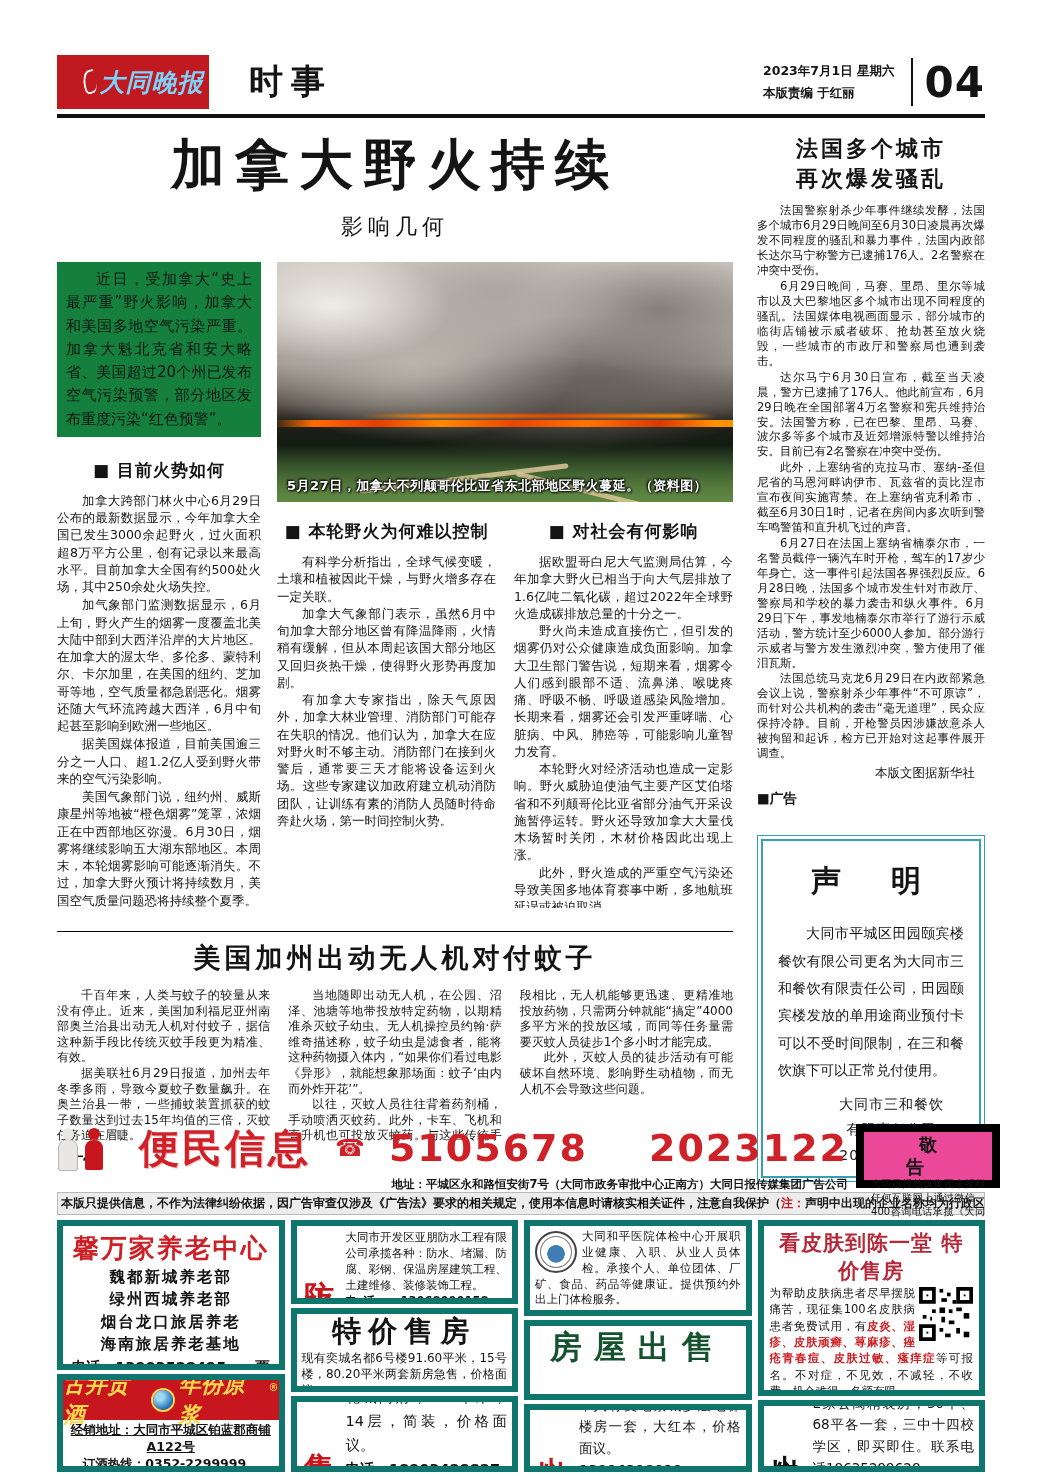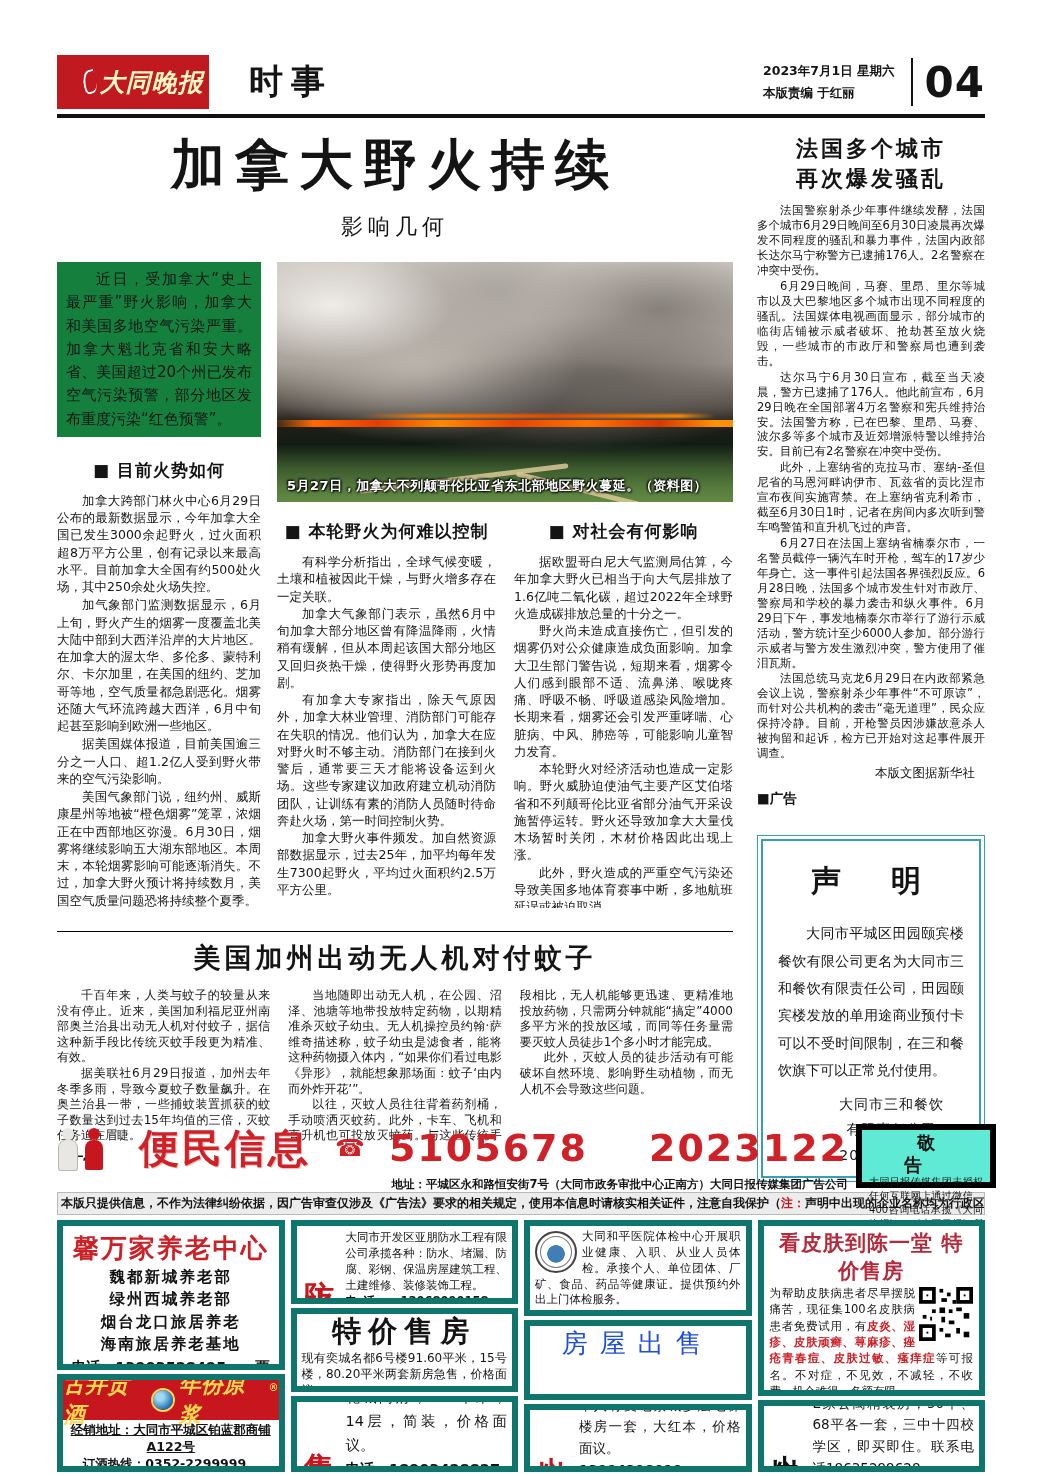--- a/index.html
+++ b/index.html
@@ -2,21 +2,21 @@
 <html lang="zh"><head>
 <meta charset="utf-8">
 <style>
   * { margin:0; padding:0; box-sizing:border-box; }
   html,body { width:1038px; height:1476px; background:#fff; color:#141414;
     font-family:"DejaVu Sans","Liberation Sans",sans-serif; }
   .page { position:relative; width:1038px; height:1476px; padding:56px 53px 12px 57px; overflow:hidden; }
 
   
   .hdr { display:flex; align-items:center; height:62px; border-bottom:4px solid #111; padding-bottom:6px; }
-  .masthead { width:152px; height:54px; background:#c01920; color:#fef9c3; display:flex; align-items:center;
+  .masthead { width:152px; height:54px; background:#c01920; color:#7dd3fc; display:flex; align-items:center;
     justify-content:center; gap:4px; font-weight:bold; font-style:italic; font-size:25px; letter-spacing:1px;padding-left:20px; }
   .flame { width:13px; height:24px; border:2.5px solid #fff; border-right:none; border-radius:90% 10% 60% 40%;
     transform:rotate(-14deg); }
   .hdr-section { font-size:34px; font-weight:900; margin-left:40px; letter-spacing:8px; }
   .hdr-sp { flex:1; }
   .hdr-date { font-size:12.5px; font-weight:bold; line-height:1.8; margin-right:16px;margin-left:10px; }
   .hdr-div { width:2px; height:48px; background:#111; margin-right:12px; }
   .hdr-page { font-size:42px; font-weight:900; letter-spacing:1px; }
 
   
@@ -87,21 +87,21 @@
   .figures { position:relative; width:58px; height:44px; flex:none; }
   .fig { position:absolute; bottom:0; width:18px; height:30px; border-radius:8px 8px 2px 2px; }
   .fig::before { content:""; position:absolute; top:-12px; left:3px; width:12px; height:12px; border-radius:50%; background:inherit; }
   .fig.white { left:2px; background:#e9e7e4; box-shadow:0 0 0 1px #b9b5b0; }
   .fig.red { left:28px; background:#c8161e; }
   .banner-title { font-size:40px; font-weight:900; color:#cf2128; letter-spacing:3px; white-space:nowrap;
     text-shadow:1px 1px 0 #f3b8b8; }
   .phone-badge { color:#cf2128; font-size:24px; line-height:1; }
   .banner-phones { font-size:38px; font-weight:900; color:#cf2128; letter-spacing:2px; white-space:nowrap; }
   .banner-addr { font-size:11.5px; font-weight:bold; text-align:right; margin-top:1px; }
-  .notice-box { width:240px; border:6px solid #000000; margin-left:8px; padding:2px 7px; background:#5eead4; }
+  .notice-box { width:240px; border:8px solid #000000; margin-left:8px; padding:2px 7px; background:#ec4899; }
   .notice-title { font-size:18px; font-weight:900; text-align:center; letter-spacing:26px; text-indent:26px; line-height:1.2; }
   .notice-body { font-size:10px; line-height:1.38; text-align:justify; }
 
   .disclaimer { margin-top:4px; background:#ececec; border:1px solid #b9b9b9; font-size:12px; font-weight:bold;
     padding:2px 3px; white-space:nowrap; overflow:hidden; }
   .disclaimer .red { color:#c8161e; }
 
   
   .ads { display:flex; gap:6px; margin-top:5px; height:252px; }
   .ad-col { flex:1; display:flex; flex-direction:column; gap:4px; min-width:0; }
@@ -136,21 +136,21 @@
   .special-body { font-size:12px; line-height:1.35; text-align:justify; margin-top:2px; }
   .sale1 { flex:1; }
   .sale1 .ad-text { font-size:14.5px; line-height:1.65; display:flex; flex-direction:column; justify-content:center; }
 
   .hospital { height:96px; padding:3px 5px; }
   .hosp-logo { float:left; width:42px; height:42px; border:2px solid #444; border-radius:50%; margin:2px 5px 2px 0;
     background:radial-gradient(circle at 50% 55%, #3f7fb5 0 30%, #fff 32%); box-shadow:inset 0 0 0 3px #fff, inset 0 0 0 4px #777; }
   .hospital .body { font-size:11.5px; line-height:1.38; text-align:justify; }
   .hospital .addr { font-size:11.5px; font-weight:bold; margin-top:1px; }
   .sale2 { height:80px; padding:2px 5px; text-align:center; }
-  .sale2-title { color:#1d4ed8; font-size:26px; font-weight:400; letter-spacing:12px; line-height:1.2; }
+  .sale2-title { color:#14532d; font-size:32px; font-weight:700; letter-spacing:12px; line-height:1.2; }
   .sale2-body { font-size:12px; line-height:1.35; text-align:justify; text-indent:1em; }
   .sale3 { flex:1; }
   .sale3 .ad-text { font-size:13.5px; line-height:1.6; display:flex; flex-direction:column; justify-content:center; }
 
   .skin { height:176px; padding:3px 6px; }
   .skin-title { color:#b5293a; font-size:21px; font-weight:900; text-align:center; letter-spacing:1px; }
   .skin-body { font-size:11.5px; line-height:1.42; text-align:justify; }
   .skin-body .red { color:#cc2127; font-weight:bold; }
   .qr { float:right; width:54px; height:54px; margin:2px 0 2px 4px; }
   .skin-phone { font-size:12.5px; font-weight:bold; }
@@ -200,21 +200,20 @@
             <div class="trail t1"></div>
             <div class="trail t2"></div>
             <div class="photo-caption">5月27日，加拿大不列颠哥伦比亚省东北部地区野火蔓延。（资料图）</div>
           </div>
           <div class="subcols">
             <div class="subcol">
               <div class="sec-head">■ 本轮野火为何难以控制</div>
               <p class="para">有科学分析指出，全球气候变暖，土壤和植被因此干燥，与野火增多存在一定关联。</p>
               <p class="para">加拿大气象部门表示，虽然6月中旬加拿大部分地区曾有降温降雨，火情稍有缓解，但从本周起该国大部分地区又回归炎热干燥，使得野火形势再度加剧。</p>
               <p class="para">有加拿大专家指出，除天气原因外，加拿大林业管理、消防部门可能存在失职的情况。他们认为，加拿大在应对野火时不够主动。消防部门在接到火警后，通常要三天才能将设备运到火场。这些专家建议加政府建立机动消防团队，让训练有素的消防人员随时待命奔赴火场，第一时间控制火势。</p>
-              <p class="para">加拿大野火事件频发。加自然资源部数据显示，过去25年，加平均每年发生7300起野火，平均过火面积约2.5万平方公里。</p>
             </div>
             <div class="subcol">
               <div class="sec-head">■ 对社会有何影响</div>
               <p class="para">据欧盟哥白尼大气监测局估算，今年加拿大野火已相当于向大气层排放了1.6亿吨二氧化碳，超过2022年全球野火造成碳排放总量的十分之一。</p>
               <p class="para">野火尚未造成直接伤亡，但引发的烟雾仍对公众健康造成负面影响。加拿大卫生部门警告说，短期来看，烟雾令人们感到眼部不适、流鼻涕、喉咙疼痛、呼吸不畅、呼吸道感染风险增加。长期来看，烟雾还会引发严重哮喘、心脏病、中风、肺癌等，可能影响儿童智力发育。</p>
               <p class="para">本轮野火对经济活动也造成一定影响。野火威胁迫使油气主要产区艾伯塔省和不列颠哥伦比亚省部分油气开采设施暂停运转。野火还导致加拿大大量伐木场暂时关闭，木材价格因此出现上涨。</p>
               <p class="para">此外，野火造成的严重空气污染还导致美国多地体育赛事中断，多地航班延误或被迫取消。</p>
             </div>
           </div>
         </div>

